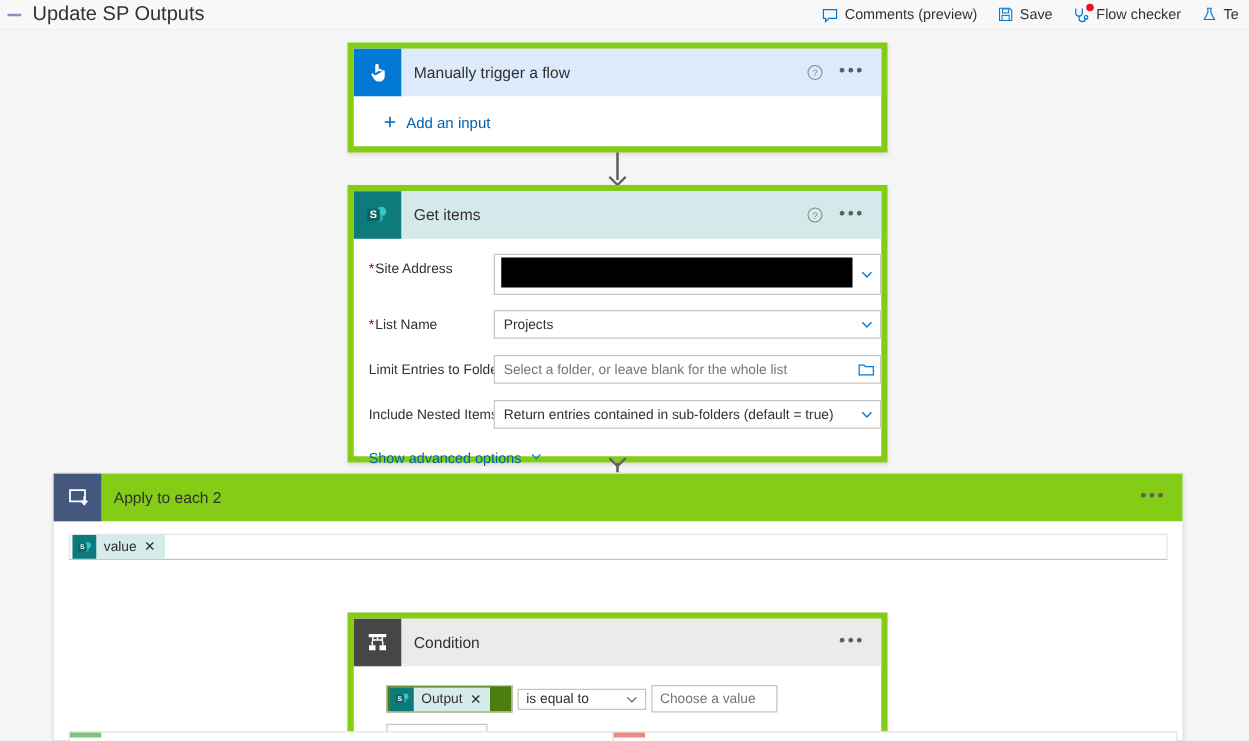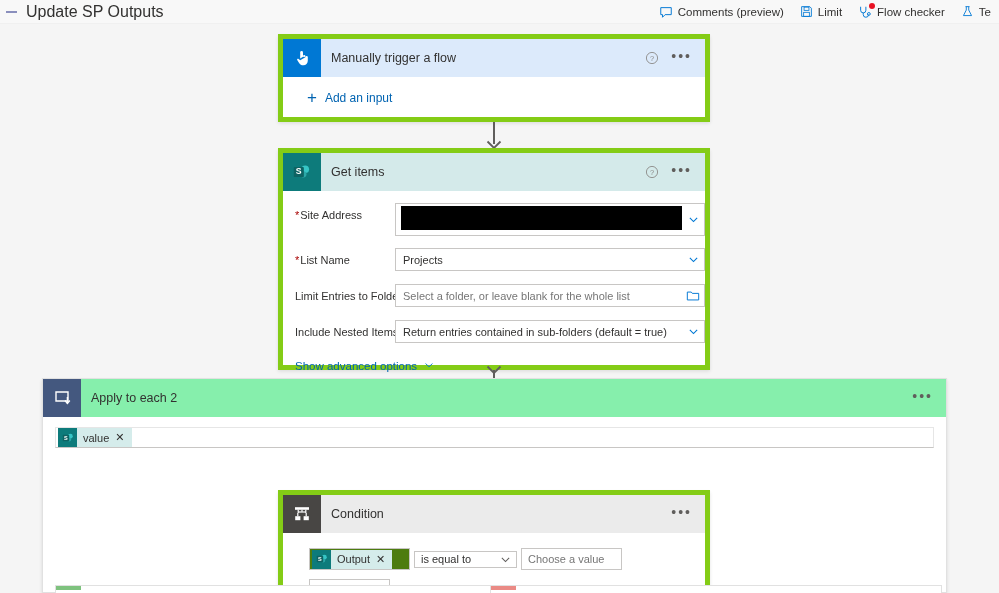--- a/index.html
+++ b/index.html
@@ -115,21 +115,21 @@
     display: flex; align-items: center; gap: 6px;
     margin: 14px 0 0 12px; color: #0063b1; font-size: 11.5px;
   }
 
   
   #apply-scope {
     position: absolute; left: 42px; top: 354px; width: 905px; height: 215px;
     background: #ffffff; border: 1px solid #e1e1e1;
     box-shadow: 0 0.3px 0.9px rgba(0,0,0,0.08), 0 1.6px 3.6px rgba(0,0,0,0.10);
   }
-  #apply-scope .card-header { background: #86efac; }
+  #apply-scope .card-header { background: #84cc16; }
   #apply-scope .card-icon { background: #44587f; }
   .scope-body { padding: 10px 12px 0 12px; position: relative; }
   .token-label { font-size: 11px; color: #323130; margin-bottom: 4px; }
   .token-field {
     height: 21px; border-bottom: 1px solid #c8c6c4; border-top: 1px solid #e6e6e6;
     border-left: 1px solid #e6e6e6; border-right: 1px solid #e6e6e6;
     background: #fff; display: flex; align-items: center; padding-left: 2px;
   }
   .token {
     display: inline-flex; align-items: center; gap: 6px;
@@ -191,21 +191,21 @@
     </div>
 
     <div class="cmd">
       <span>
         <svg width="13" height="13" viewBox="0 0 16 16">
             <path d="M2 2h10l2 2v10H2z" fill="none" stroke="#0078d4" stroke-width="1.1"></path>
             <rect x="5" y="2.6" width="6" height="4" fill="none" stroke="#0078d4" stroke-width="1"></rect>
             <rect x="4.5" y="9" width="7" height="5" fill="none" stroke="#0078d4" stroke-width="1"></rect>
           </svg>
       </span>
-      <span>Limit</span>
+      <span>Save</span>
     </div>
 
     <div class="cmd">
       <span>
         <svg width="14" height="14" viewBox="0 0 16 16">
             <path d="M3 2v4a3 3 0 006 0V2" fill="none" stroke="#0078d4" stroke-width="1.1"></path>
             <path d="M6 9v2a3 3 0 006 0" fill="none" stroke="#0078d4" stroke-width="1.1"></path>
             <circle cx="12.4" cy="10.2" r="1.6" fill="none" stroke="#0078d4" stroke-width="1.1"></circle>
           </svg>
       </span>

